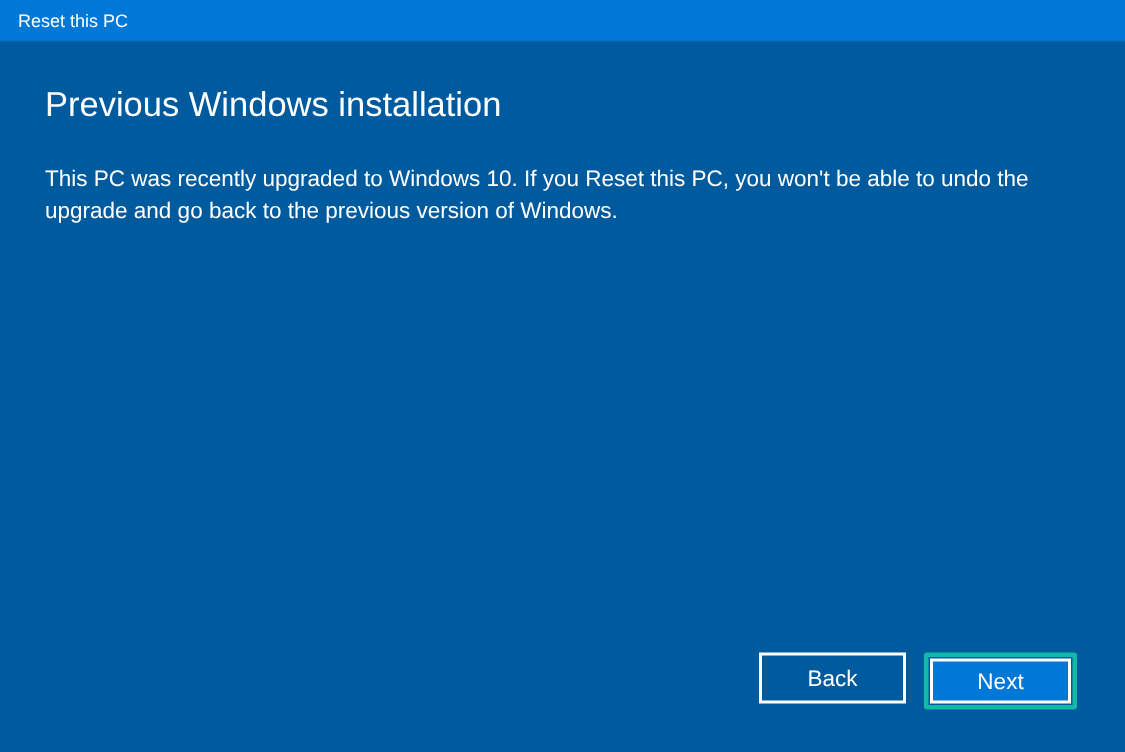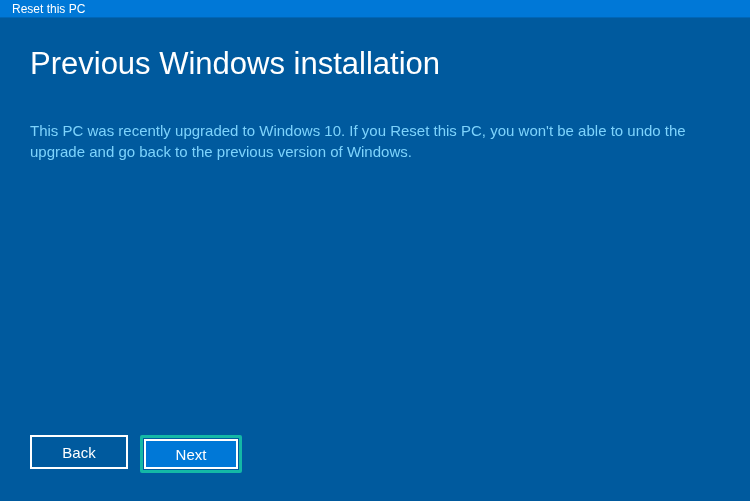--- a/index.html
+++ b/index.html
@@ -14,56 +14,56 @@
       background: #005a9e;
       overflow: hidden;
     }
     .window {
       width: 100%;
       height: 100%;
       display: flex;
       flex-direction: column;
     }
     .titlebar {
-      height: 18px;
+      height: 28px;
       background: #0078d7;
       display: flex;
       align-items: center;
       padding: 0 12px;
       color: #ffffff;
       font-size: 12px;
       border-bottom: 1px solid rgba(0,0,0,0.15);
     }
     .content {
       flex: 1;
       background: #005a9e;
       padding: 28px 30px 20px 30px;
       color: #ffffff;
       display: flex;
       flex-direction: column;
     }
     .heading {
-      font-size: 31px;
+      font-size: 23px;
       font-weight: 400;
       margin-bottom: 26px;
       color: #ffffff;
     }
     .description {
       font-size: 15px;
       line-height: 1.4;
       font-weight: 400;
-      color: #7dd3fc;
+      color: #ffffff;
       max-width: 680px;
-      margin-top: 12px;
     }
     .spacer {
       flex: 1;
     }
     .button-row {
       display: flex;
+      justify-content: flex-end;
       gap: 12px;
       padding-bottom: 8px;
       padding-right: 2px;
     }
     .btn {
       min-width: 98px;
       height: 34px;
       background: transparent;
       border: 2px solid #ffffff;
       color: #ffffff;

